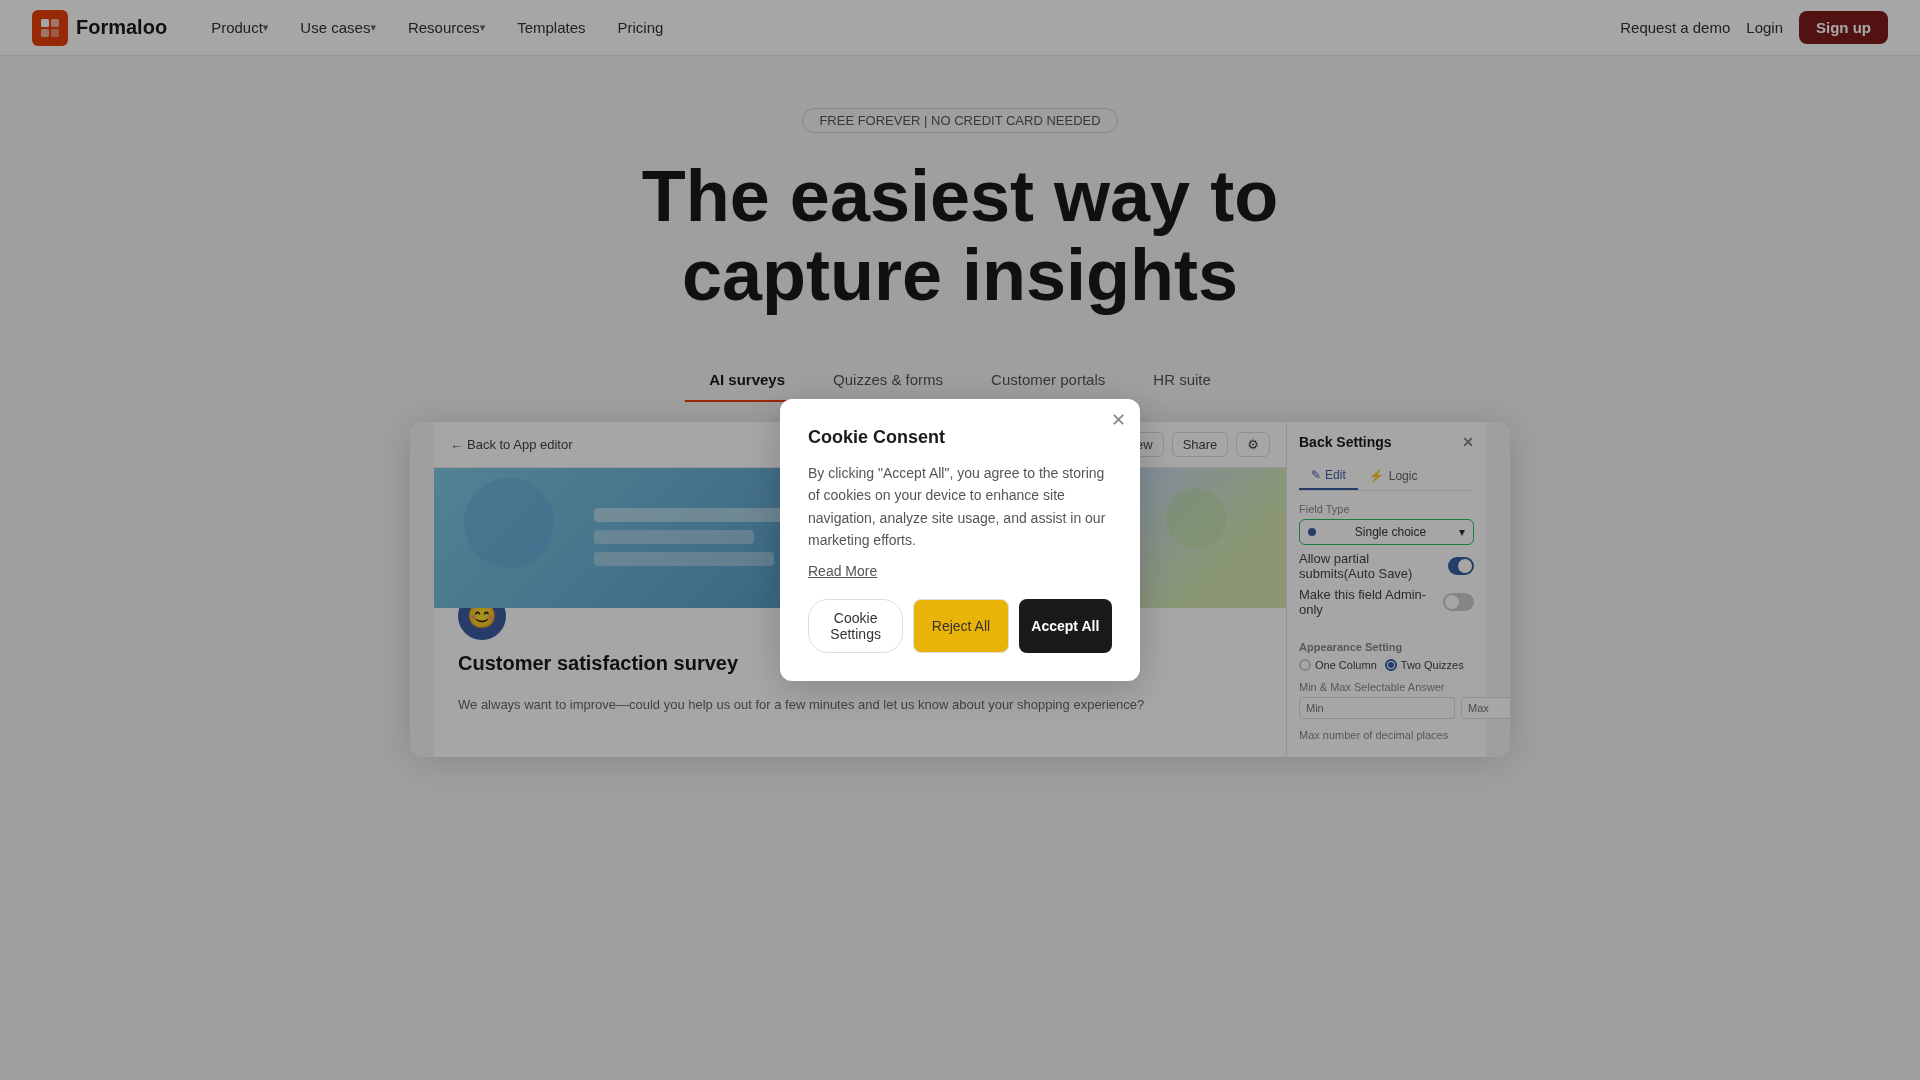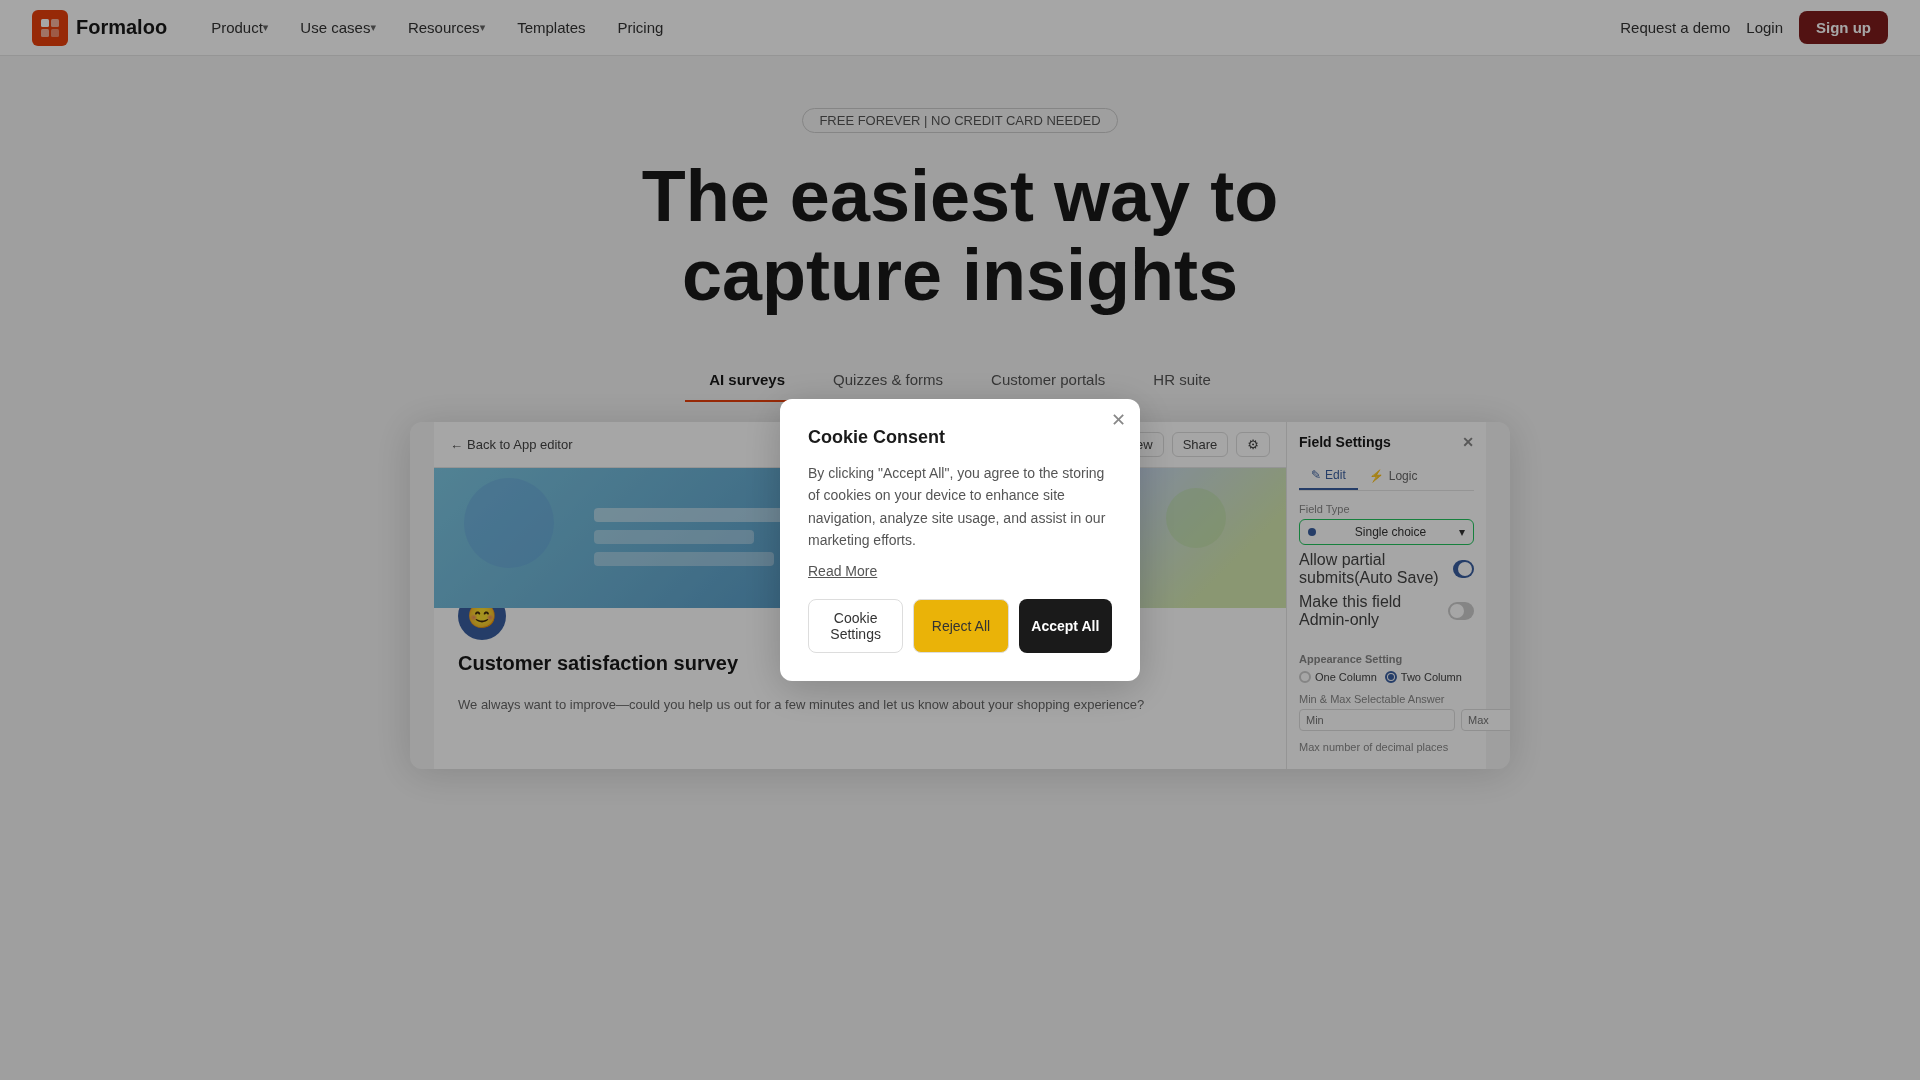--- a/index.html
+++ b/index.html
@@ -104,21 +104,21 @@
     .field-settings-title { font-size: 14px; font-weight: 600; color: #1a1a1a; margin-bottom: 12px; display: flex; justify-content: space-between; }
     .panel-tabs { display: flex; gap: 0; margin-bottom: 12px; border-bottom: 1px solid #e5e5e5; }
     .panel-tab { padding: 6px 12px; font-size: 12px; color: #666; cursor: pointer; display: flex; align-items: center; gap: 4px; }
     .panel-tab.active { color: #3a5fa0; border-bottom: 2px solid #3a5fa0; }
     .field-label { font-size: 11px; color: #888; margin-bottom: 4px; margin-top: 10px; }
     .field-select {
       width: 100%; padding: 5px 8px; border: 1px solid #22c55e; border-radius: 6px;
       font-size: 12px; color: #333; background: #fff; display: flex; justify-content: space-between; align-items: center;
     }
     .toggle-row { display: flex; justify-content: space-between; align-items: center; margin: 6px 0; }
-    .toggle-label { font-size: 16px; color: #444; }
+    .toggle-label { font-size: 13px; color: #444; }
     .toggle {
       width: 32px; height: 18px; border-radius: 10px; position: relative;
       cursor: pointer;
     }
     .toggle.on { background: #3a5fa0; }
     .toggle.off { background: #ccc; }
     .toggle-knob {
       width: 14px; height: 14px; background: #fff; border-radius: 50%;
       position: absolute; top: 2px;
     }
@@ -144,21 +144,21 @@
     }
     .modal-close {
       position: absolute; top: 12px; right: 14px; font-size: 18px; color: #888;
       cursor: pointer; background: none; border: none; line-height: 1;
     }
     .modal-title { font-size: 18px; font-weight: 700; color: #1a1a1a; margin-bottom: 14px; }
     .modal-body { font-size: 14px; color: #555; line-height: 1.6; margin-bottom: 12px; }
     .modal-read-more { font-size: 14px; color: #555; text-decoration: underline; cursor: pointer; display: block; margin-bottom: 20px; }
     .modal-buttons { display: flex; gap: 10px; }
     .btn-cookie-settings {
-      flex: 1; padding: 10px; border: 1px solid #ddd; border-radius: 8px;
+      flex: 1; padding: 10px; border: 1px solid #ddd; border-radius: 20px;
       font-size: 14px; color: #333; background: #fff; cursor: pointer; font-weight: 500;
     }
     .btn-reject-all {
       flex: 1; padding: 10px; border: 1px solid #ddd; border-radius: 8px;
       font-size: 14px; color: #333; background: #eab308; cursor: pointer; font-weight: 500;
     }
     .btn-accept-all {
       flex: 1; padding: 10px; border: none; border-radius: 8px;
       font-size: 14px; color: #fff; background: #1a1a1a; cursor: pointer; font-weight: 600;
     }
@@ -251,21 +251,21 @@
     </div>
     <div class="preview-content-area">
       <div class="survey-emoji">😊</div>
       <div class="survey-title">Customer satisfaction survey</div>
       <div class="survey-desc">We always want to improve—could you help us out for a few minutes and let us know about your shopping experience?</div>
     </div>
   </div>
 
   <div class="preview-right">
     <div class="field-settings-title">
-      <span>Field Settings</span>
+      <span>Back Settings</span>
       <span style="cursor:pointer; color:#888;">✕</span>
     </div>
     <div class="panel-tabs">
       <div class="panel-tab active">
         <span>✎</span>
         <span>Edit</span>
       </div>
       <div class="panel-tab">
         <span>⚡</span>
         <span>Logic</span>
@@ -293,21 +293,21 @@
     </div>
 
     <div class="section-title">Appearance Setting</div>
     <div class="radio-row">
       <div class="radio-opt">
         <div class="radio-dot"></div>
         <span>One Column</span>
       </div>
       <div class="radio-opt">
         <div class="radio-dot selected"></div>
-        <span>Two Column</span>
+        <span>Two Quizzes</span>
       </div>
     </div>
 
     <div class="field-label">Min &amp; Max Selectable Answer</div>
     <div class="minmax-row">
       <input class="minmax-input" placeholder="Min" style="">
       <input class="minmax-input" placeholder="Max" style="">
     </div>
     <div class="field-label">Max number of decimal places</div>
   </div>

